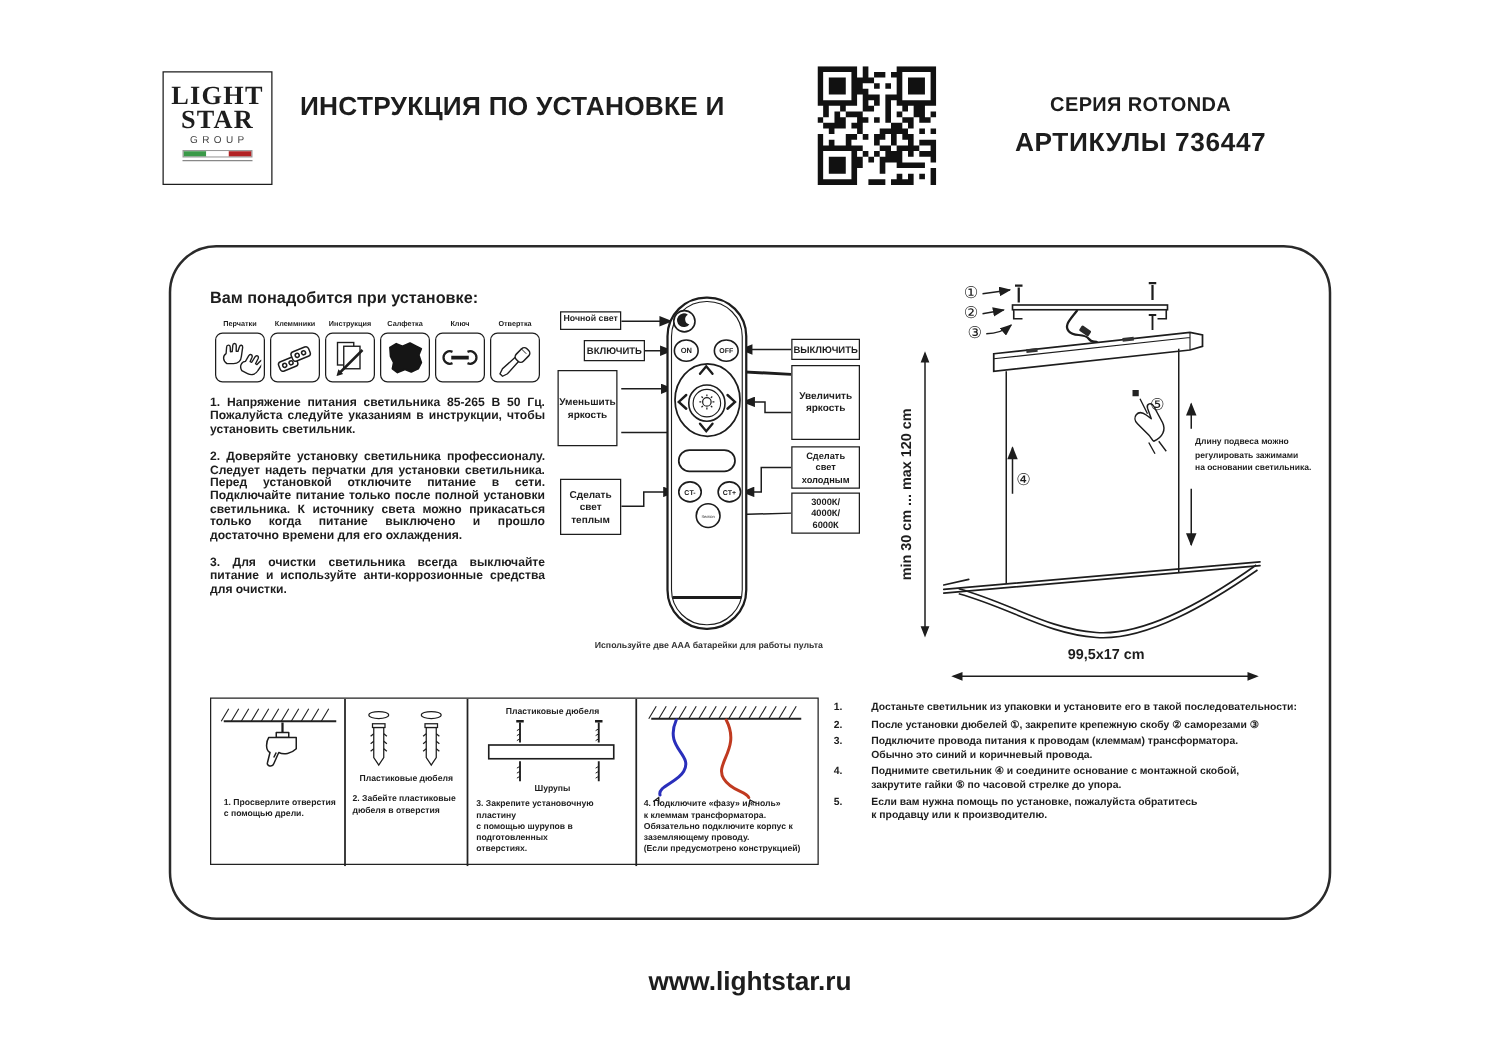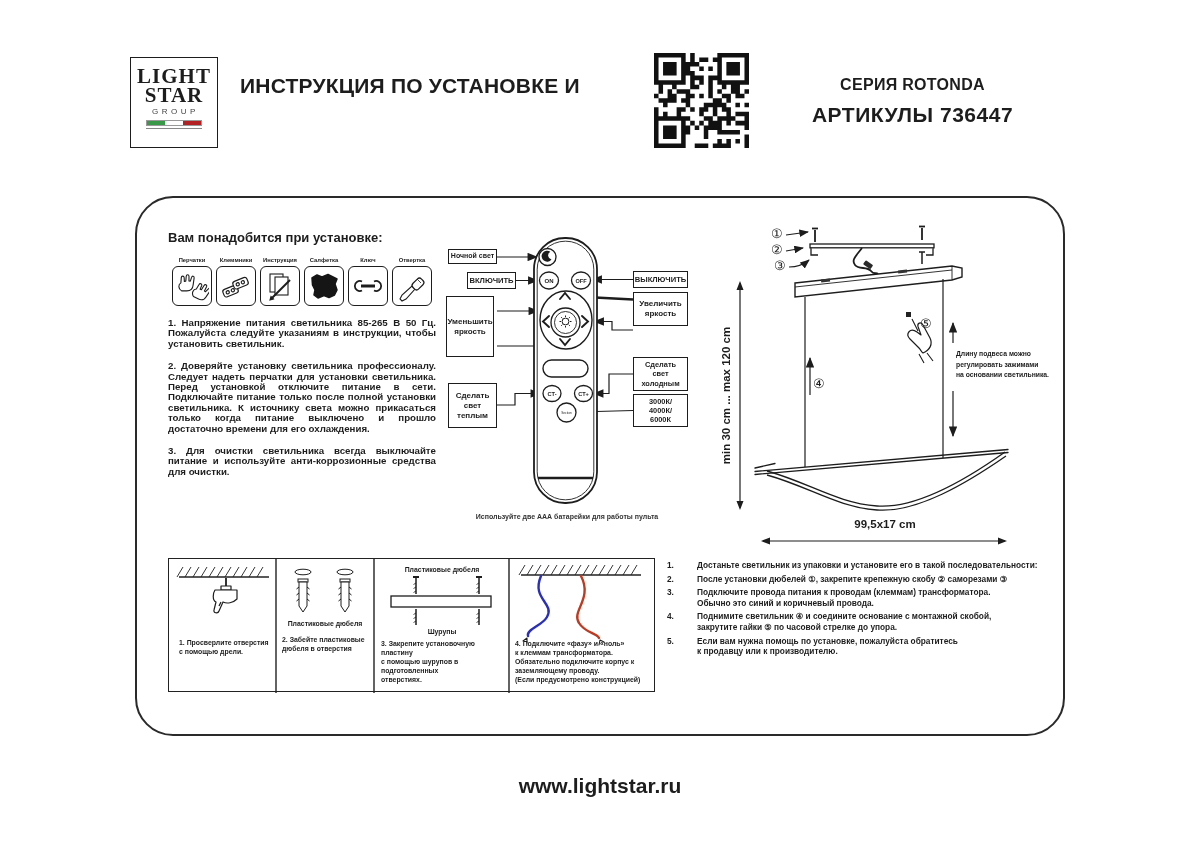--- a/index.html
+++ b/index.html
@@ -242,21 +242,21 @@
   </svg>
 
   <div class="abs label-box" style="left:448px; top:249px; width:49px; height:15px; font-size:7px;">Ночной свет</div>
   <div class="abs label-box" style="left:448px; top:272px; width:49px; height:17px; font-size:7.6px;margin-left:19px;">ВКЛЮЧИТЬ</div>
   <div class="abs label-box" style="left:446px; top:296px; width:48px; height:61px; font-size:8px;">Уменьшить
 яркость</div>
   <div class="abs label-box" style="left:448px; top:383px; width:49px; height:45px; font-size:8px;">Сделать
 свет
 теплым</div>
   <div class="abs label-box" style="left:633px; top:271px; width:55px; height:17px; font-size:7.6px;">ВЫКЛЮЧИТЬ</div>
-  <div class="abs label-box" style="left:633px; top:292px; width:55px; height:34px; font-size:8px;">Увеличить
+  <div class="abs label-box" style="left:633px; top:292px; width:55px; height:60px; font-size:8px;">Увеличить
 яркость</div>
   <div class="abs label-box" style="left:633px; top:357px; width:55px; height:34px; font-size:7.4px;">Сделать
 свет
 холодным</div>
   <div class="abs label-box" style="left:633px; top:394px; width:55px; height:33px; font-size:7.4px;">3000К/
 4000К/
 6000К</div>
 
   <div class="abs battery-note">Используйте две ААА батарейки для работы пульта</div>
 

